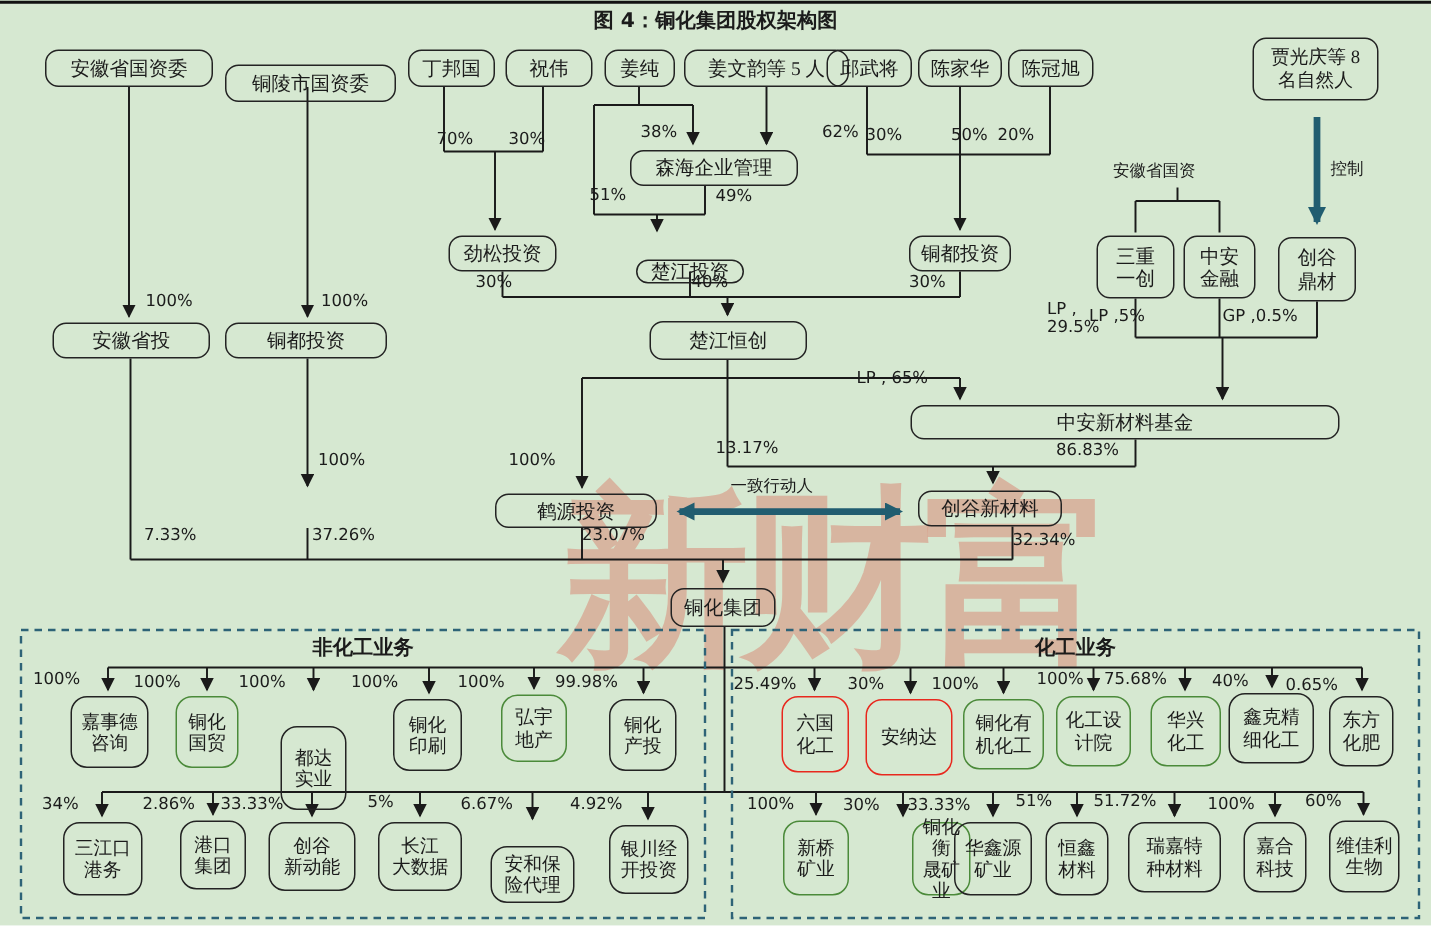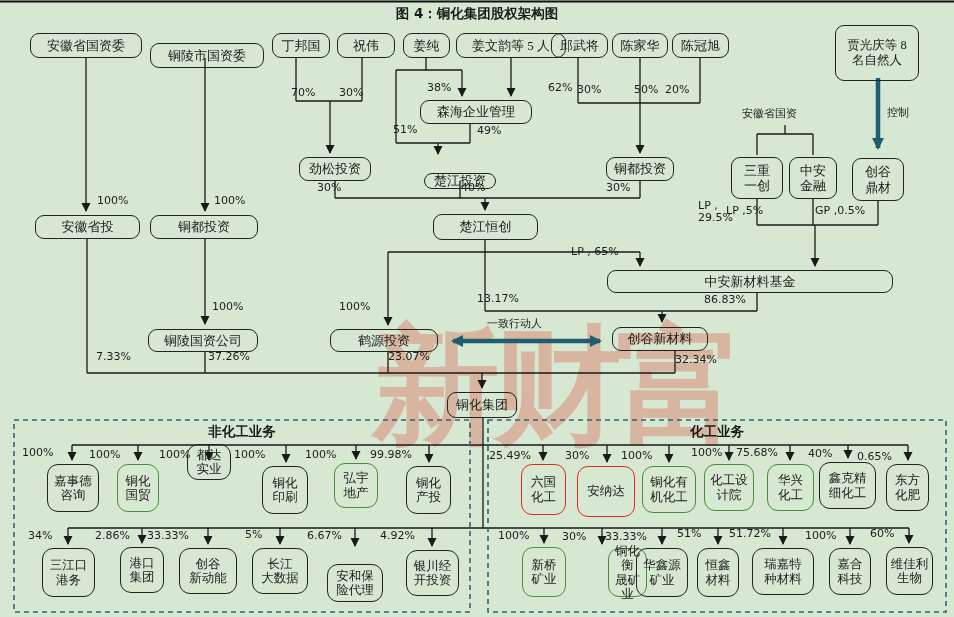--- a/index.html
+++ b/index.html
@@ -121,37 +121,36 @@
 
   <div class="node" style="left:30px;top:33px;width:112px;height:25px">安徽省国资委</div>
   <div class="node" style="left:150px;top:43px;width:114px;height:25px">铜陵市国资委</div>
   <div class="node" style="left:272px;top:33px;width:58px;height:25px">丁邦国</div>
   <div class="node" style="left:337px;top:33px;width:58px;height:25px">祝伟</div>
   <div class="node" style="left:403px;top:33px;width:47px;height:25px">姜纯</div>
   <div class="node" style="left:456px;top:33px;width:110px;height:25px">姜文韵等 5 人</div>
   <div class="node" style="left:551px;top:33px;width:57px;height:25px">邱武将</div>
   <div class="node" style="left:612px;top:33px;width:56px;height:25px">陈家华</div>
   <div class="node" style="left:672px;top:33px;width:57px;height:25px">陈冠旭</div>
-  <div class="node" style="left:835px;top:25px;width:84px;height:56px;font-size:12.5px">贾光庆等 8
+  <div class="node" style="left:835px;top:25px;width:84px;height:42px;font-size:12.5px">贾光庆等 8
 名自然人</div>
   <div class="node" style="left:420px;top:100px;width:112px;height:24px">森海企业管理</div>
   <div class="node" style="left:299px;top:157px;width:72px;height:24px">劲松投资</div>
   <div class="node" style="left:424px;top:173px;width:72px;height:16px">楚江投资</div>
   <div class="node" style="left:606px;top:157px;width:68px;height:24px">铜都投资</div>
   <div class="node" style="left:731px;top:157px;width:52px;height:42px">三重
 一创</div>
   <div class="node" style="left:789px;top:157px;width:48px;height:42px">中安
 金融</div>
   <div class="node" style="left:852px;top:158px;width:52px;height:43px">创谷
 鼎材</div>
   <div class="node" style="left:35px;top:215px;width:105px;height:24px">安徽省投</div>
   <div class="node" style="left:150px;top:215px;width:108px;height:24px">铜都投资</div>
   <div class="node" style="left:433px;top:214px;width:105px;height:26px">楚江恒创</div>
   <div class="node" style="left:607px;top:270px;width:286px;height:23px">中安新材料基金</div>
-  <div class="node" style="left:148px;top:329px;width:110px;height:23px">铜陵国资公司</div>
   <div class="node" style="left:330px;top:329px;width:108px;height:23px">鹤源投资</div>
   <div class="node" style="left:612px;top:327px;width:96px;height:24px">创谷新材料</div>
   <div class="node" style="left:447px;top:392px;width:70px;height:26px">铜化集团</div>
 
   <span class="lbl" style="left:742px;top:108px">安徽省国资</span>
   <span class="lbl" style="left:887px;top:107px">控制</span>
   <span class="lbl" style="left:487px;top:318px">一致行动人</span>
 
   <span class="lbl" style="left:97px;top:195px">100%</span>
   <span class="lbl" style="left:214px;top:195px">100%</span>
@@ -184,21 +183,21 @@
   <div class="gtitle" style="left:14px;top:423px;width:456px">非化工业务</div>
   <div class="gtitle" style="left:488px;top:423px;width:458px">化工业务</div>
 
   <span class="lbl" style="left:22px;top:447px">100%</span>
   <div class="sub" style="left:47px;top:464px;width:52px;height:48px">嘉事德
 咨询</div>
   <span class="lbl" style="left:89px;top:449px">100%</span>
   <div class="sub b-green" style="left:117px;top:464px;width:42px;height:48px">铜化
 国贸</div>
   <span class="lbl" style="left:159px;top:449px">100%</span>
-  <div class="sub" style="left:187px;top:444px;width:44px;height:36px">都达
+  <div class="sub" style="left:187px;top:484px;width:44px;height:56px">都达
 实业</div>
   <span class="lbl" style="left:234px;top:449px">100%</span>
   <div class="sub" style="left:262px;top:466px;width:46px;height:48px">铜化
 印刷</div>
   <span class="lbl" style="left:305px;top:449px">100%</span>
   <div class="sub b-green" style="left:334px;top:463px;width:44px;height:45px">弘宇
 地产</div>
   <span class="lbl" style="left:370px;top:449px">99.98%</span>
   <div class="sub" style="left:406px;top:466px;width:45px;height:48px">铜化
 产投</div>

